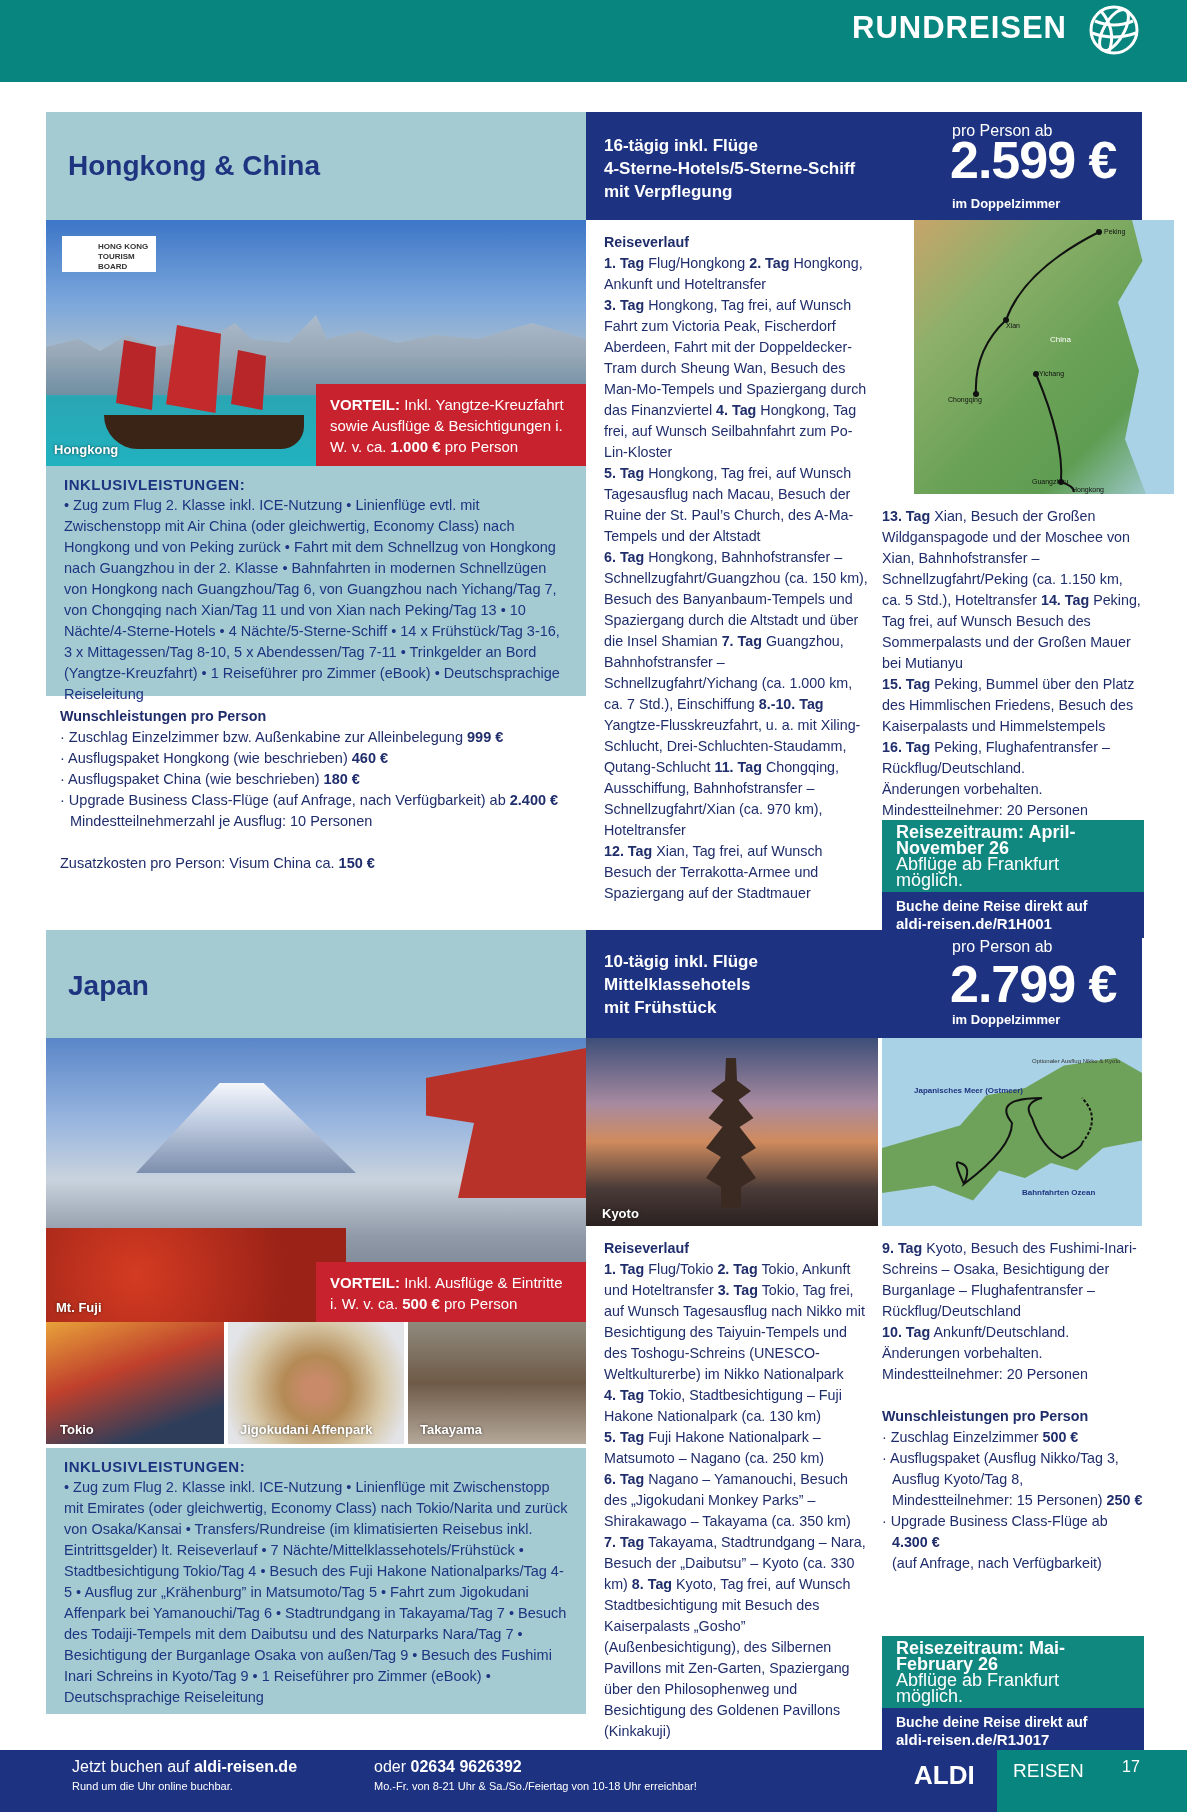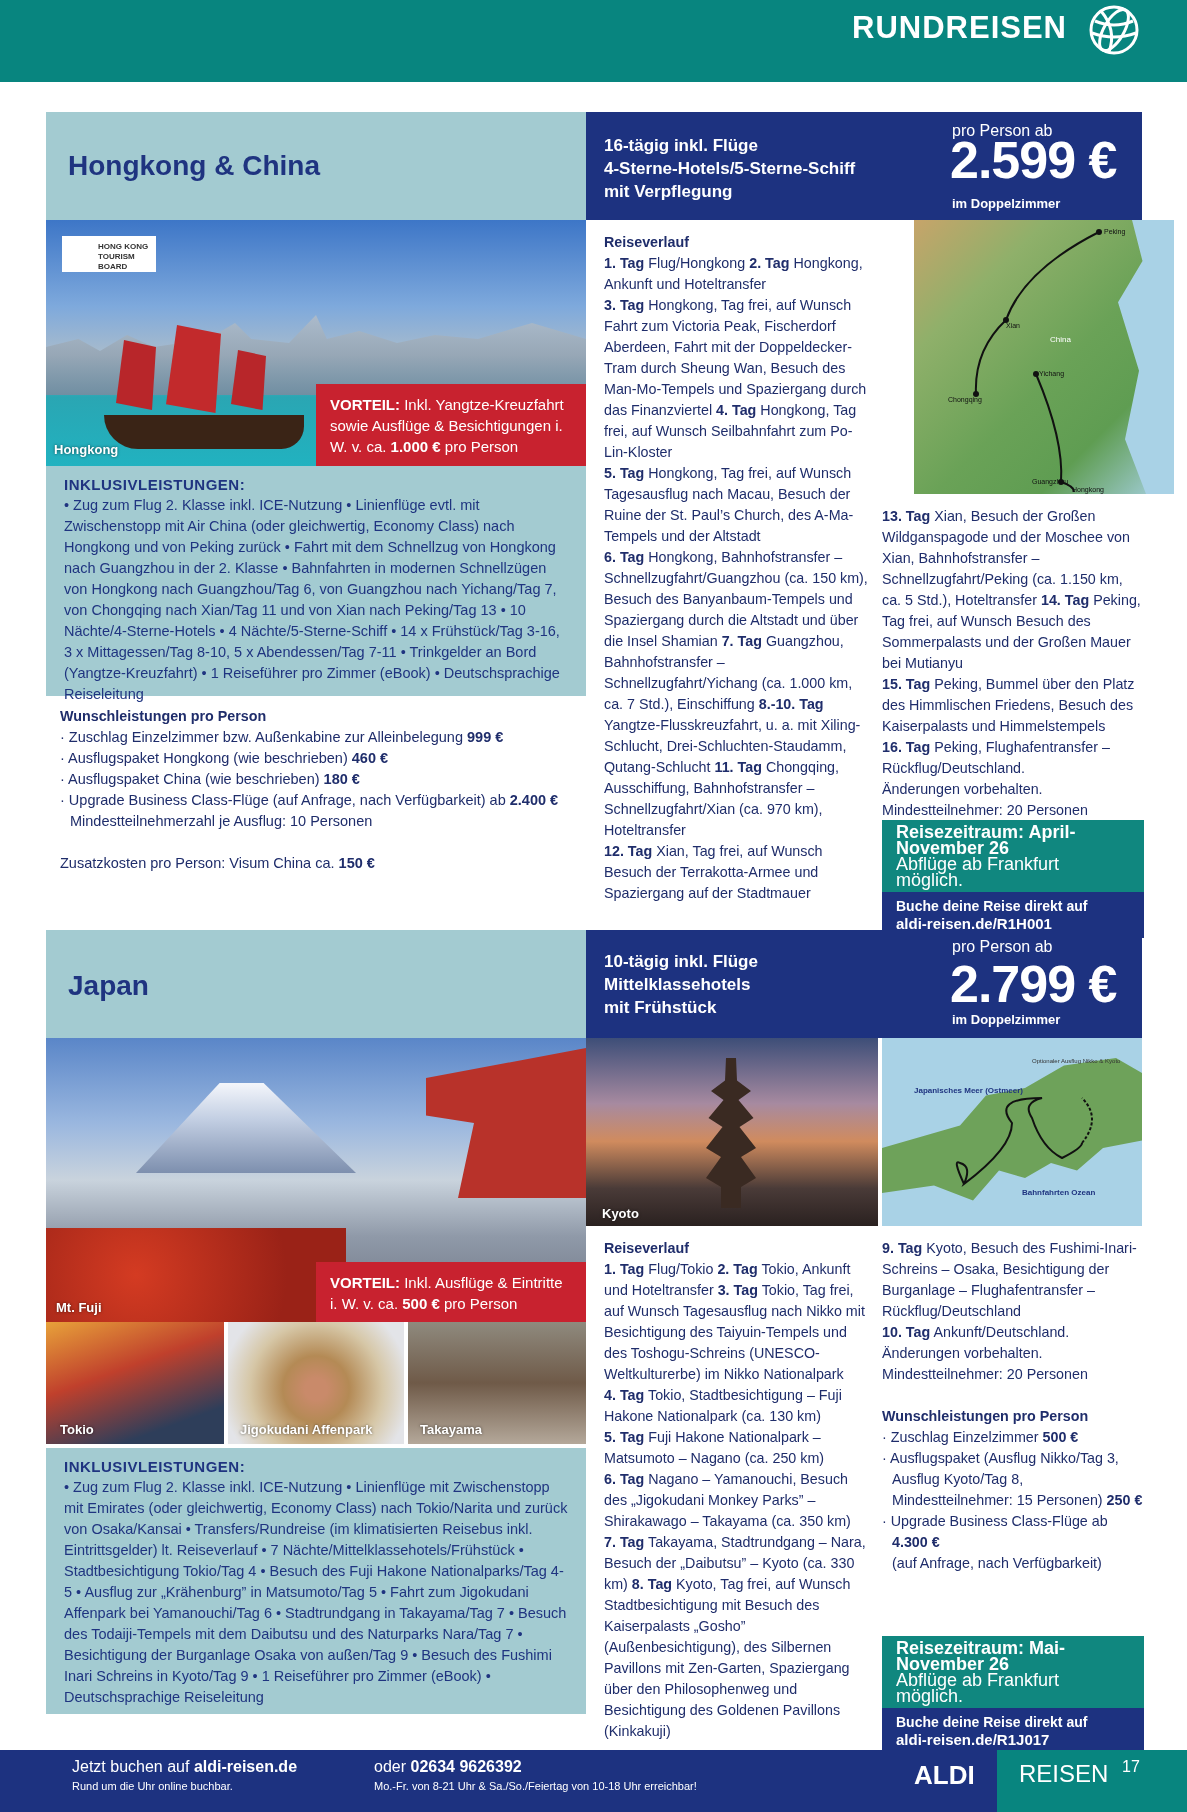--- a/index.html
+++ b/index.html
@@ -214,27 +214,27 @@
   <span><b>10. Tag</b> <span>Ankunft/Deutschland.</span></span>
   <div>Änderungen vorbehalten.</div>
   <div>Mindestteilnehmer: 20 Personen</div>
   <h4 style="margin-top:21px;">Wunschleistungen pro Person</h4>
   <div class="bl">· <span>Zuschlag Einzelzimmer</span> <b>500 €</b></div>
   <div class="bl">· <span>Ausflugspaket (Ausflug Nikko/Tag 3, Ausflug Kyoto/Tag 8, Mindestteilnehmer: 15 Personen)</span> <b>250 €</b></div>
   <div class="bl">· <span>Upgrade Business Class-Flüge ab</span> <b>4.300 €</b><br><span>(auf Anfrage, nach Verfügbarkeit)</span></div>
 </div>
 
 <div class="abs" style="left:882px;top:1636px;width:262px;">
-  <div class="info-teal"><b>Reisezeitraum: Mai-November 26</b><br><span>Abflüge ab Frankfurt möglich.</span></div>
+  <div class="info-teal"><b>Reisezeitraum: Mai-February 26</b><br><span>Abflüge ab Frankfurt möglich.</span></div>
   <div class="info-blue"><span>Buche deine Reise direkt auf</span><br><span style="font-size:15px;">aldi-reisen.de/R1J017</span></div>
 </div>
 
 <div class="abs footer">
   <div class="abs" style="left:72px;top:8px;font-size:16px;"><span>Jetzt buchen auf</span> <b>aldi-reisen.de</b></div>
   <div class="abs" style="left:72px;top:30px;font-size:11px;">Rund um die Uhr online buchbar.</div>
   <div class="abs" style="left:374px;top:8px;font-size:16px;"><span>oder</span> <b>02634 9626392</b></div>
   <div class="abs" style="left:374px;top:30px;font-size:11px;">Mo.-Fr. von 8-21 Uhr &amp; Sa./So./Feiertag von 10-18 Uhr erreichbar!</div>
   <div class="abs" style="left:914px;top:10px;font-size:26px;font-weight:bold;">ALDI</div>
   <div class="footer-teal">
-    <div class="abs" style="left:22px;top:10px;font-size:24px;">REISEN</div>
+    <div class="abs" style="left:16px;top:10px;font-size:19px;">REISEN</div>
     <div class="abs" style="left:125px;top:8px;font-size:16px;">17</div>
   </div>
 </div>
 
 </body></html>

